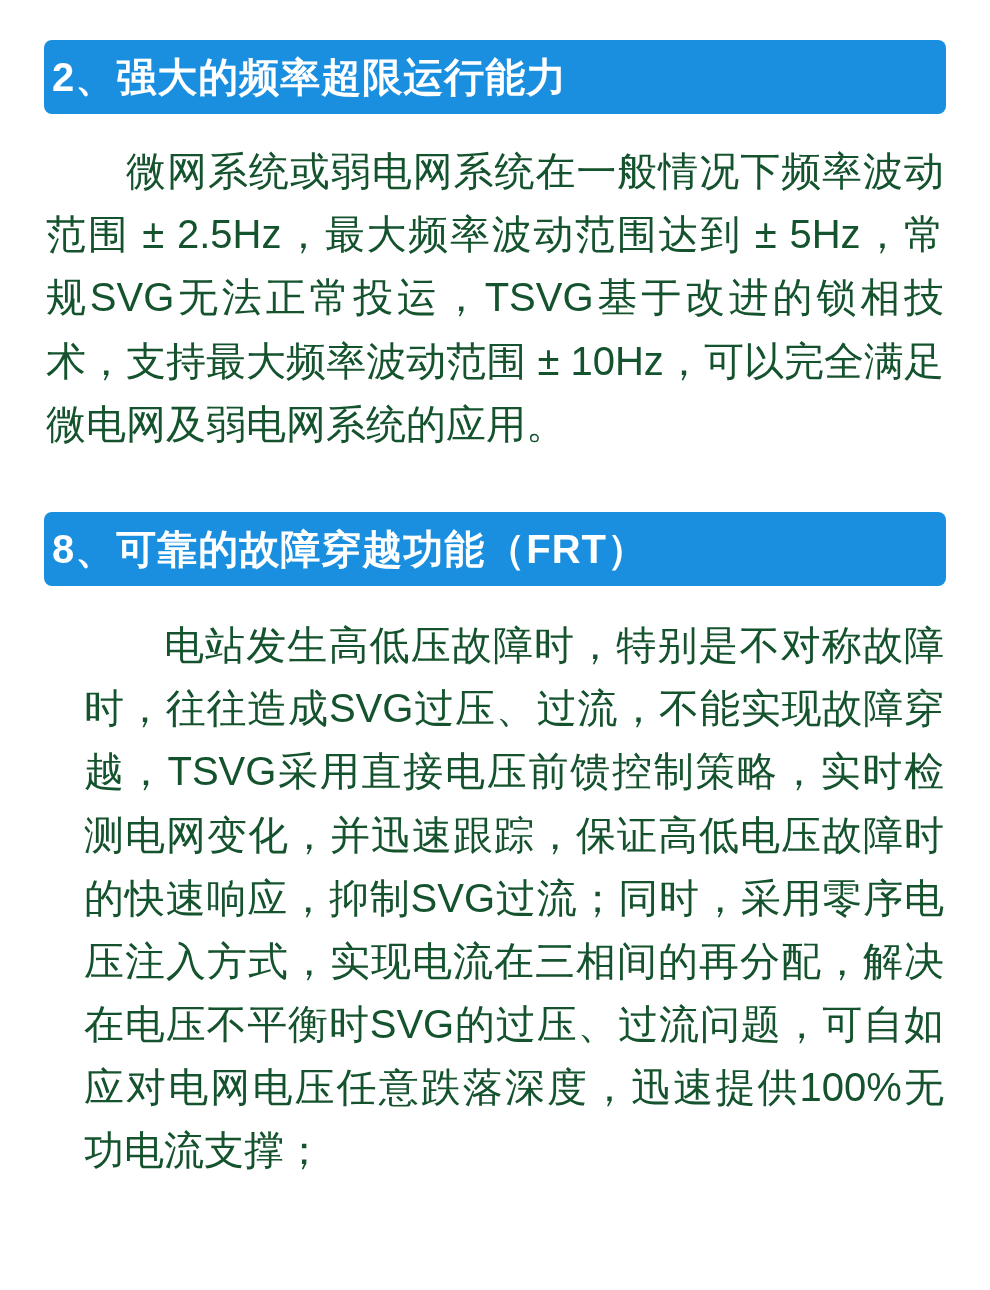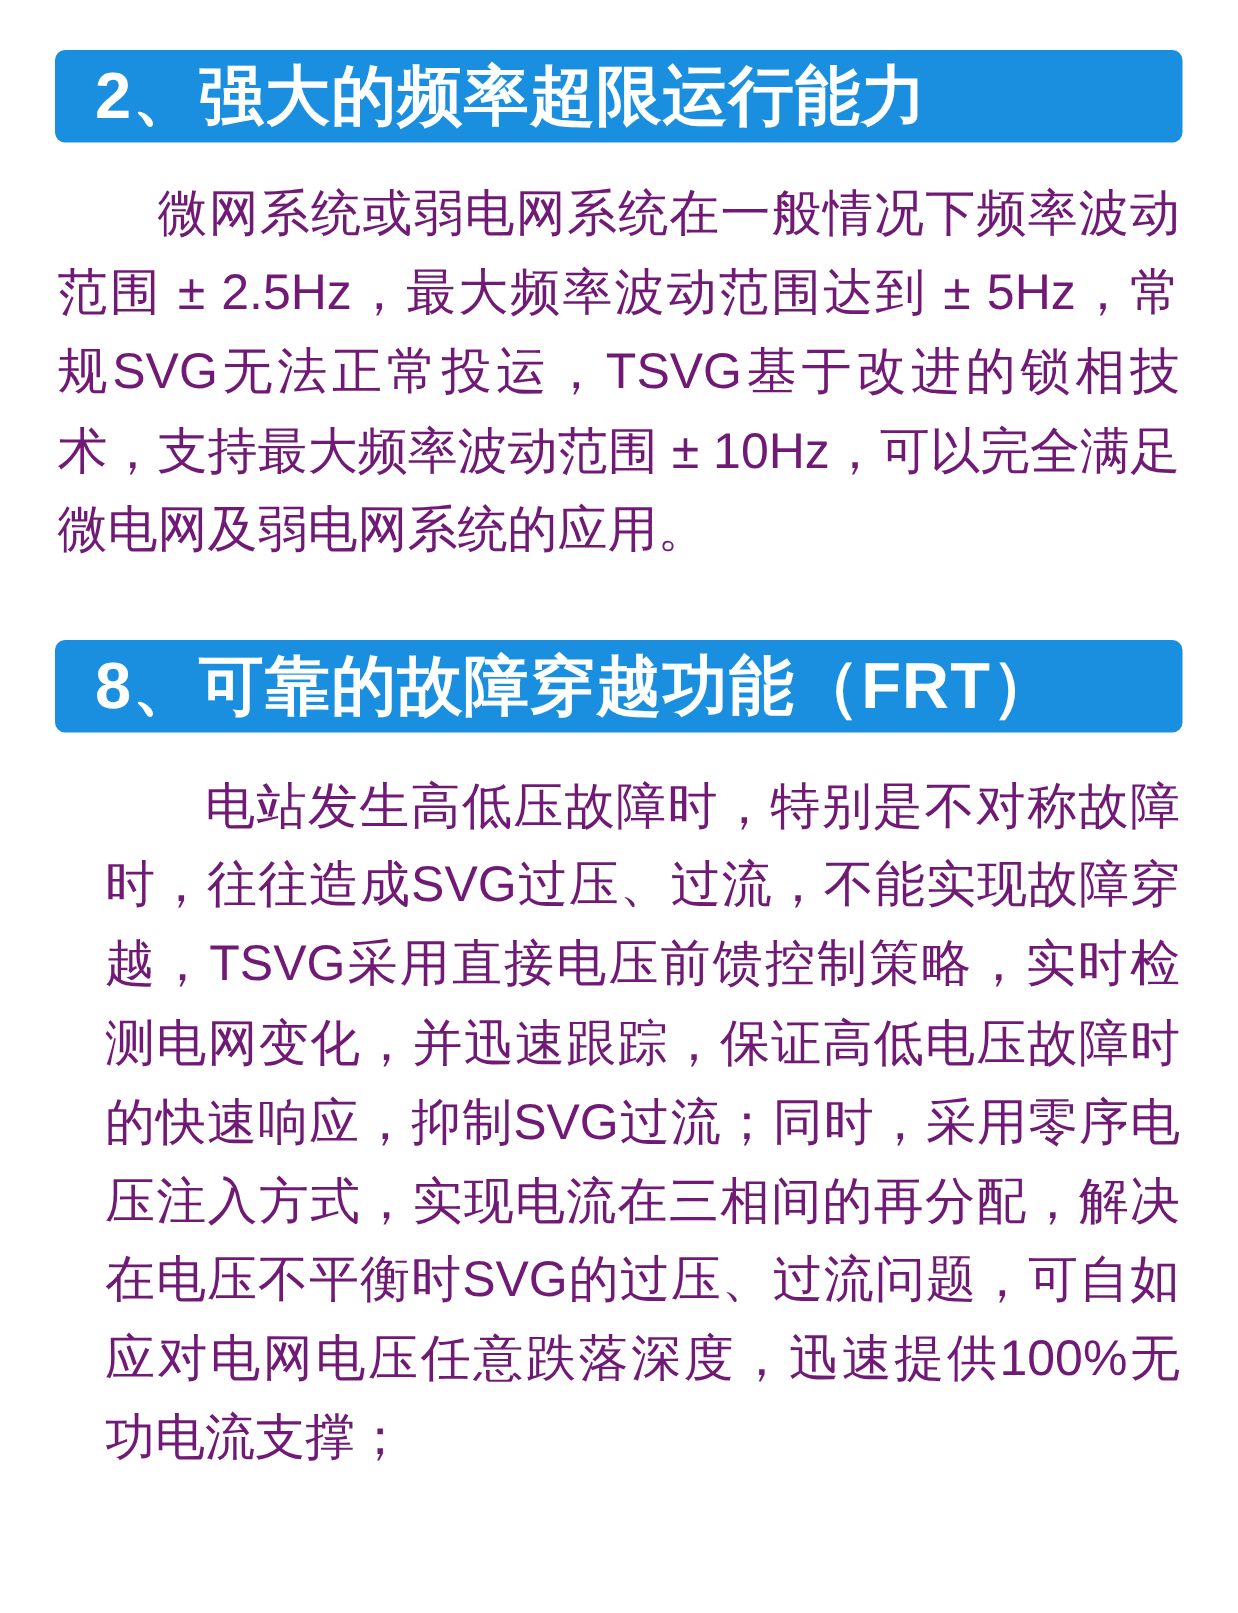--- a/index.html
+++ b/index.html
@@ -24,35 +24,35 @@
   .section {
     margin-bottom: 10px;
   }
   .heading-bar {
     background: #1a8fe0;
     color: #ffffff;
     border-radius: 8px;
     height: 74px;
     display: flex;
     align-items: center;
-    padding: 0 32px;
+    padding: 0 8px;
     box-sizing: border-box;
-    font-size: 52px;
+    font-size: 40px;
     font-weight: bold;
     letter-spacing: 1px;
     line-height: 1;
     white-space: nowrap;
     overflow: hidden;
   }
   .body-text {
     font-size: 40px;
     line-height: 1.58;
     text-align: justify;
     text-justify: inter-ideograph;
-    color: #701a75;
+    color: #14532d;
     text-indent: 80px;
     margin: 26px 2px 0 2px;
     letter-spacing: 0px;
     font-weight: 400;
   }
   .section-2 {
     margin-top: 0;
   }
   .section-3 {
     margin-top: 56px;

